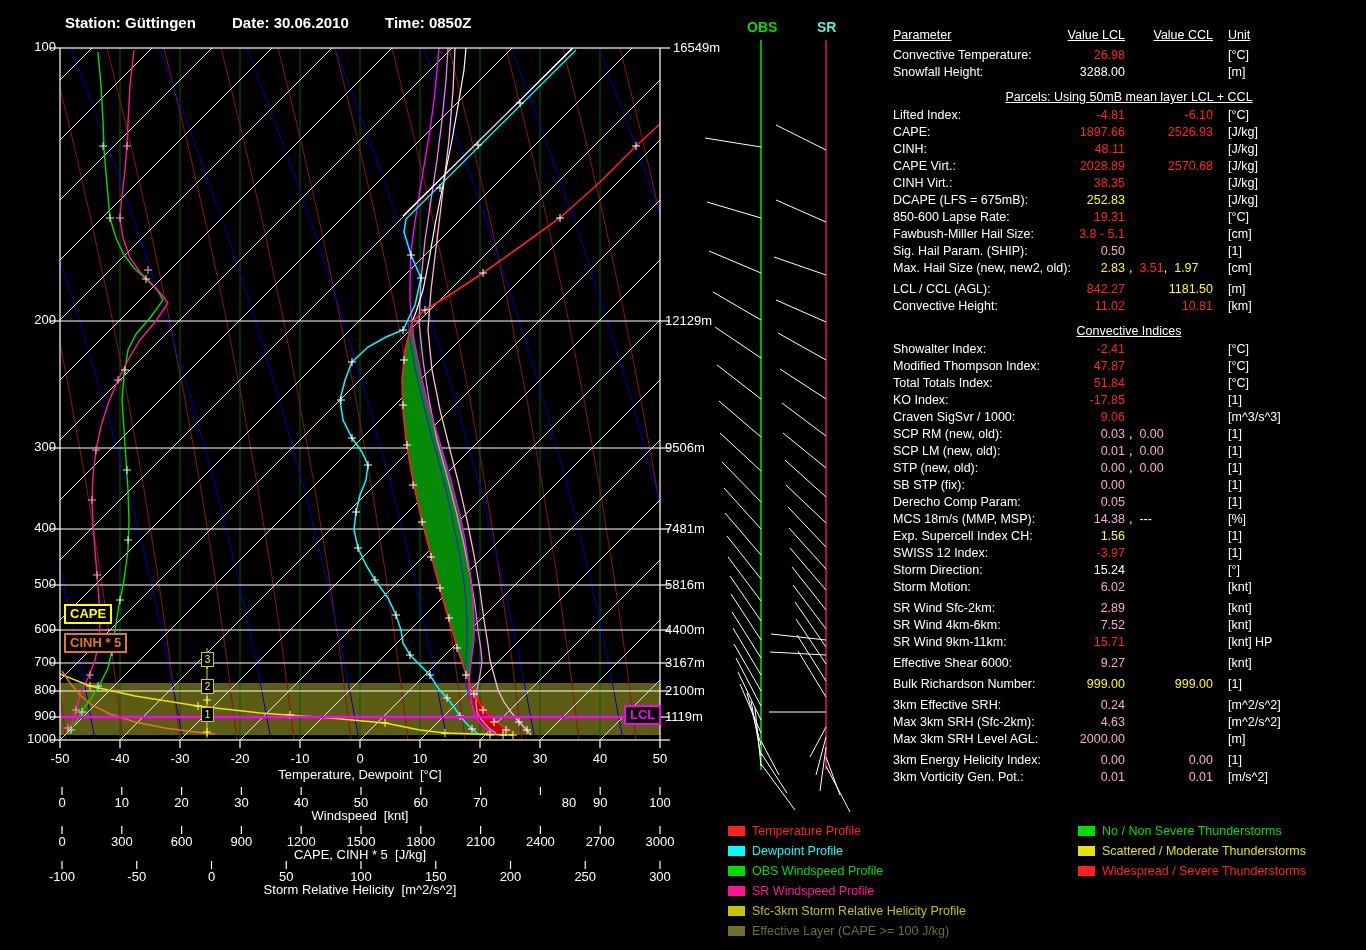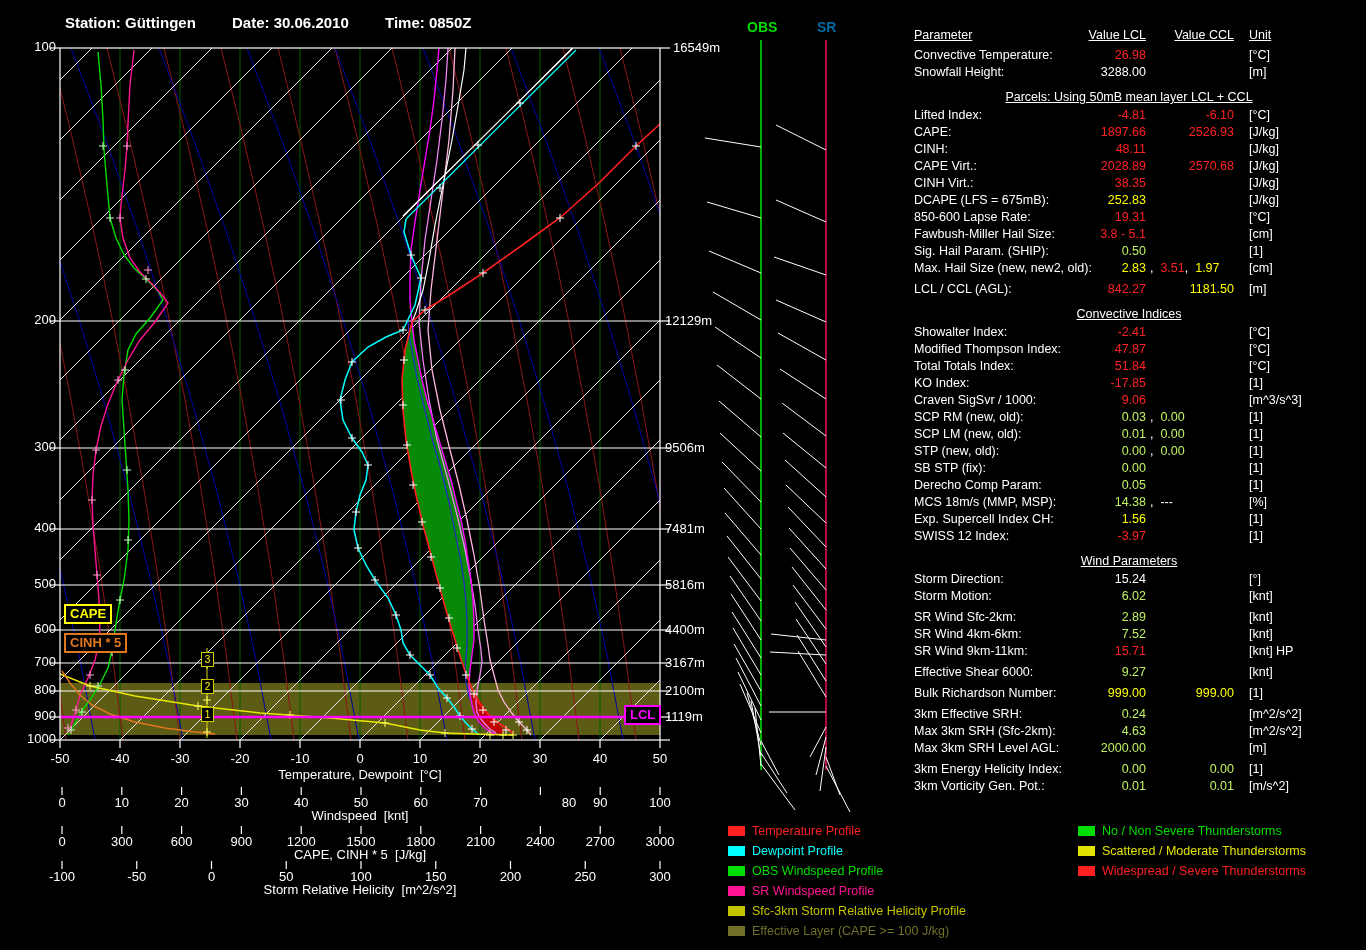--- a/index.html
+++ b/index.html
@@ -10,32 +10,32 @@
   .hdr{font-size:15px;font-weight:bold;color:#fff;}
   .ctrlbl{width:60px;text-align:center;margin-left:-30px;}
   .rtlbl{width:38px;text-align:right;}
   .axtitle{color:#fff;font-size:13px;white-space:pre;transform:translateX(-50%);}
   .pbox{position:absolute;background:#000;border:2px solid;font-size:13px;font-weight:bold;
         padding:0px 4px;line-height:16px;}
   .mkbox{position:absolute;width:11px;height:13px;border:1px solid #cfcf00;color:#ffff00;
          font-size:10px;line-height:13px;text-align:center;background:#000;}
   #ptable{position:absolute;left:893px;top:27px;width:472px;color:#fff;
           font-size:12.5px;}
-  .trow{position:relative;height:17px;line-height:17px;white-space:pre;margin-left:21px;}
+  .trow{position:relative;height:17px;line-height:17px;white-space:pre;}
   .thead{height:20px;}
   .tsection{position:relative;height:19px;line-height:19px;margin-top:7px;
             text-decoration:underline;white-space:pre;text-align:center;}
   .tgap{margin-top:4px;}
   .tlabel{position:absolute;left:0;}
   .tlcl{position:absolute;left:40px;width:192px;text-align:right;}
   .textra{position:absolute;left:236px;}
   .tccl{position:absolute;left:240px;width:80px;text-align:right;}
   .tunit{position:absolute;left:335px;}
   .thu{text-decoration:underline;}
-  .c-r{color:#ff2222;} .c-y{color:#ffff00;} .c-g{color:#bef264;text-align:right;} .c-w{color:#ffffff;}
+  .c-r{color:#ff2222;} .c-y{color:#ffff00;} .c-g{color:#f9a8d4;text-align:right;} .c-w{color:#ffffff;}
   .legitem{position:absolute;height:14px;font-size:12.5px;line-height:12px;white-space:pre;}
   .legsw{position:absolute;left:0;top:1px;width:17px;height:10px;}
   .legtx{position:absolute;left:24px;top:0;}
   #obs-label,#sr-label{position:absolute;top:19px;font-size:14px;font-weight:bold;}
 </style>
 </head>
 <body>
 
 <svg id="plot" class="abs" width="1366" height="950" viewBox="0 0 1366 950" style="left:0;top:0">
     <defs>
@@ -404,21 +404,21 @@
       <line x1="826" y1="757" x2="840" y2="795" stroke="#fff" stroke-width="1"></line>
       <line x1="826" y1="766" x2="850" y2="812" stroke="#fff" stroke-width="1"></line>
     </g>
   </svg>
 
 <div class="hdr abs" style="left:65px;top:14px">Station: Güttingen</div>
 <div class="hdr abs" style="left:232px;top:14px">Date: 30.06.2010</div>
 <div class="hdr abs" style="left:385px;top:14px">Time: 0850Z</div>
 
 <div id="obs-label" style="left:747px;color:#00dd00">OBS</div>
-<div id="sr-label" style="left:817px;color:#0369a1">SR</div>
+<div id="sr-label" style="left:817px;color:#5eead4">SR</div>
 
 <div class="pbox" style="left:64px;top:604px;border-color:#ffff00;color:#ffff00">CAPE</div>
 <div class="pbox" style="left:64px;top:633px;border-color:#e07820;color:#e07820">CINH * 5</div>
 <div class="pbox" style="left:624px;top:705px;border-color:#ff00ff;color:#ff00ff">LCL</div>
 
 <div id="ticks-layer">
     <div class="lbl rtlbl" style="left: 18px; top: 40px;">100</div>
     <div class="lbl rtlbl" style="left: 18px; top: 313px;">200</div>
     <div class="lbl rtlbl" style="left: 18px; top: 440px;">300</div>
     <div class="lbl rtlbl" style="left: 18px; top: 521px;">400</div>
@@ -493,35 +493,35 @@
     <div class="trow"><span class="tlabel">CAPE:</span><span class="tlcl"><span class="c-r">1897.66</span></span><span class="tccl"><span class="c-r">2526.93</span></span><span class="tunit">[J/kg]</span></div>
     <div class="trow"><span class="tlabel">CINH:</span><span class="tlcl"><span class="c-r">48.11</span></span><span class="tunit">[J/kg]</span></div>
     <div class="trow"><span class="tlabel">CAPE Virt.:</span><span class="tlcl"><span class="c-r">2028.89</span></span><span class="tccl"><span class="c-r">2570.68</span></span><span class="tunit">[J/kg]</span></div>
     <div class="trow"><span class="tlabel">CINH Virt.:</span><span class="tlcl"><span class="c-r">38.35</span></span><span class="tunit">[J/kg]</span></div>
     <div class="trow"><span class="tlabel">DCAPE (LFS = 675mB):</span><span class="tlcl"><span class="c-y">252.83</span></span><span class="tunit">[J/kg]</span></div>
     <div class="trow"><span class="tlabel">850-600 Lapse Rate:</span><span class="tlcl"><span class="c-r">19.31</span></span><span class="tunit">[°C]</span></div>
     <div class="trow"><span class="tlabel">Fawbush-Miller Hail Size:</span><span class="tlcl"><span class="c-r">3.8 - 5.1</span></span><span class="tunit">[cm]</span></div>
     <div class="trow"><span class="tlabel">Sig. Hail Param. (SHIP):</span><span class="tlcl"><span class="c-g">0.50</span></span><span class="tunit">[1]</span></div>
     <div class="trow"><span class="tlabel">Max. Hail Size (new, new2, old):</span><span class="tlcl"><span class="c-y">2.83</span></span><span class="textra"><span class="c-w">,  </span><span class="c-r">3.51</span><span class="c-w">,  </span><span class="c-y">1.97</span></span><span class="tunit">[cm]</span></div>
     <div class="trow tgap"><span class="tlabel">LCL / CCL (AGL):</span><span class="tlcl"><span class="c-r">842.27</span></span><span class="tccl"><span class="c-y">1181.50</span></span><span class="tunit">[m]</span></div>
+    <div class="trow"><span class="tlabel">Convective Height:</span><span class="tlcl"><span class="c-r">11.02</span></span><span class="tccl"><span class="c-r">10.81</span></span><span class="tunit">[km]</span></div>
     <div class="tsection">Convective Indices</div>
     <div class="trow"><span class="tlabel">Showalter Index:</span><span class="tlcl"><span class="c-r">-2.41</span></span><span class="tunit">[°C]</span></div>
     <div class="trow"><span class="tlabel">Modified Thompson Index:</span><span class="tlcl"><span class="c-r">47.87</span></span><span class="tunit">[°C]</span></div>
     <div class="trow"><span class="tlabel">Total Totals Index:</span><span class="tlcl"><span class="c-r">51.84</span></span><span class="tunit">[°C]</span></div>
     <div class="trow"><span class="tlabel">KO Index:</span><span class="tlcl"><span class="c-r">-17.85</span></span><span class="tunit">[1]</span></div>
     <div class="trow"><span class="tlabel">Craven SigSvr / 1000:</span><span class="tlcl"><span class="c-r">9.06</span></span><span class="tunit">[m^3/s^3]</span></div>
     <div class="trow"><span class="tlabel">SCP RM (new, old):</span><span class="tlcl"><span class="c-g">0.03</span></span><span class="textra"><span class="c-w">,  </span><span class="c-g">0.00</span></span><span class="tunit">[1]</span></div>
     <div class="trow"><span class="tlabel">SCP LM (new, old):</span><span class="tlcl"><span class="c-g">0.01</span></span><span class="textra"><span class="c-w">,  </span><span class="c-g">0.00</span></span><span class="tunit">[1]</span></div>
     <div class="trow"><span class="tlabel">STP (new, old):</span><span class="tlcl"><span class="c-g">0.00</span></span><span class="textra"><span class="c-w">,  </span><span class="c-g">0.00</span></span><span class="tunit">[1]</span></div>
     <div class="trow"><span class="tlabel">SB STP (fix):</span><span class="tlcl"><span class="c-g">0.00</span></span><span class="tunit">[1]</span></div>
     <div class="trow"><span class="tlabel">Derecho Comp Param:</span><span class="tlcl"><span class="c-g">0.05</span></span><span class="tunit">[1]</span></div>
     <div class="trow"><span class="tlabel">MCS 18m/s (MMP, MSP):</span><span class="tlcl"><span class="c-g">14.38</span></span><span class="textra"><span class="c-w">,  </span><span class="c-w">---</span></span><span class="tunit">[%]</span></div>
     <div class="trow"><span class="tlabel">Exp. Supercell Index CH:</span><span class="tlcl"><span class="c-y">1.56</span></span><span class="tunit">[1]</span></div>
     <div class="trow"><span class="tlabel">SWISS 12 Index:</span><span class="tlcl"><span class="c-r">-3.97</span></span><span class="tunit">[1]</span></div>
-    <div class="tsection">Wind Parameters</div>
     <div class="trow"><span class="tlabel">Storm Direction:</span><span class="tlcl"><span class="c-w">15.24</span></span><span class="tunit">[°]</span></div>
     <div class="trow"><span class="tlabel">Storm Motion:</span><span class="tlcl"><span class="c-g">6.02</span></span><span class="tunit">[knt]</span></div>
     <div class="trow tgap"><span class="tlabel">SR Wind Sfc-2km:</span><span class="tlcl"><span class="c-g">2.89</span></span><span class="tunit">[knt]</span></div>
     <div class="trow"><span class="tlabel">SR Wind 4km-6km:</span><span class="tlcl"><span class="c-g">7.52</span></span><span class="tunit">[knt]</span></div>
     <div class="trow"><span class="tlabel">SR Wind 9km-11km:</span><span class="tlcl"><span class="c-r">15.71</span></span><span class="tunit">[knt] HP</span></div>
     <div class="trow tgap"><span class="tlabel">Effective Shear 6000:</span><span class="tlcl"><span class="c-g">9.27</span></span><span class="tunit">[knt]</span></div>
     <div class="trow tgap"><span class="tlabel">Bulk Richardson Number:</span><span class="tlcl"><span class="c-y">999.00</span></span><span class="tccl"><span class="c-y">999.00</span></span><span class="tunit">[1]</span></div>
     <div class="trow tgap"><span class="tlabel">3km Effective SRH:</span><span class="tlcl"><span class="c-g">0.24</span></span><span class="tunit">[m^2/s^2]</span></div>
     <div class="trow"><span class="tlabel">Max 3km SRH (Sfc-2km):</span><span class="tlcl"><span class="c-g">4.63</span></span><span class="tunit">[m^2/s^2]</span></div>
     <div class="trow"><span class="tlabel">Max 3km SRH Level AGL:</span><span class="tlcl"><span class="c-g">2000.00</span></span><span class="tunit">[m]</span></div>

